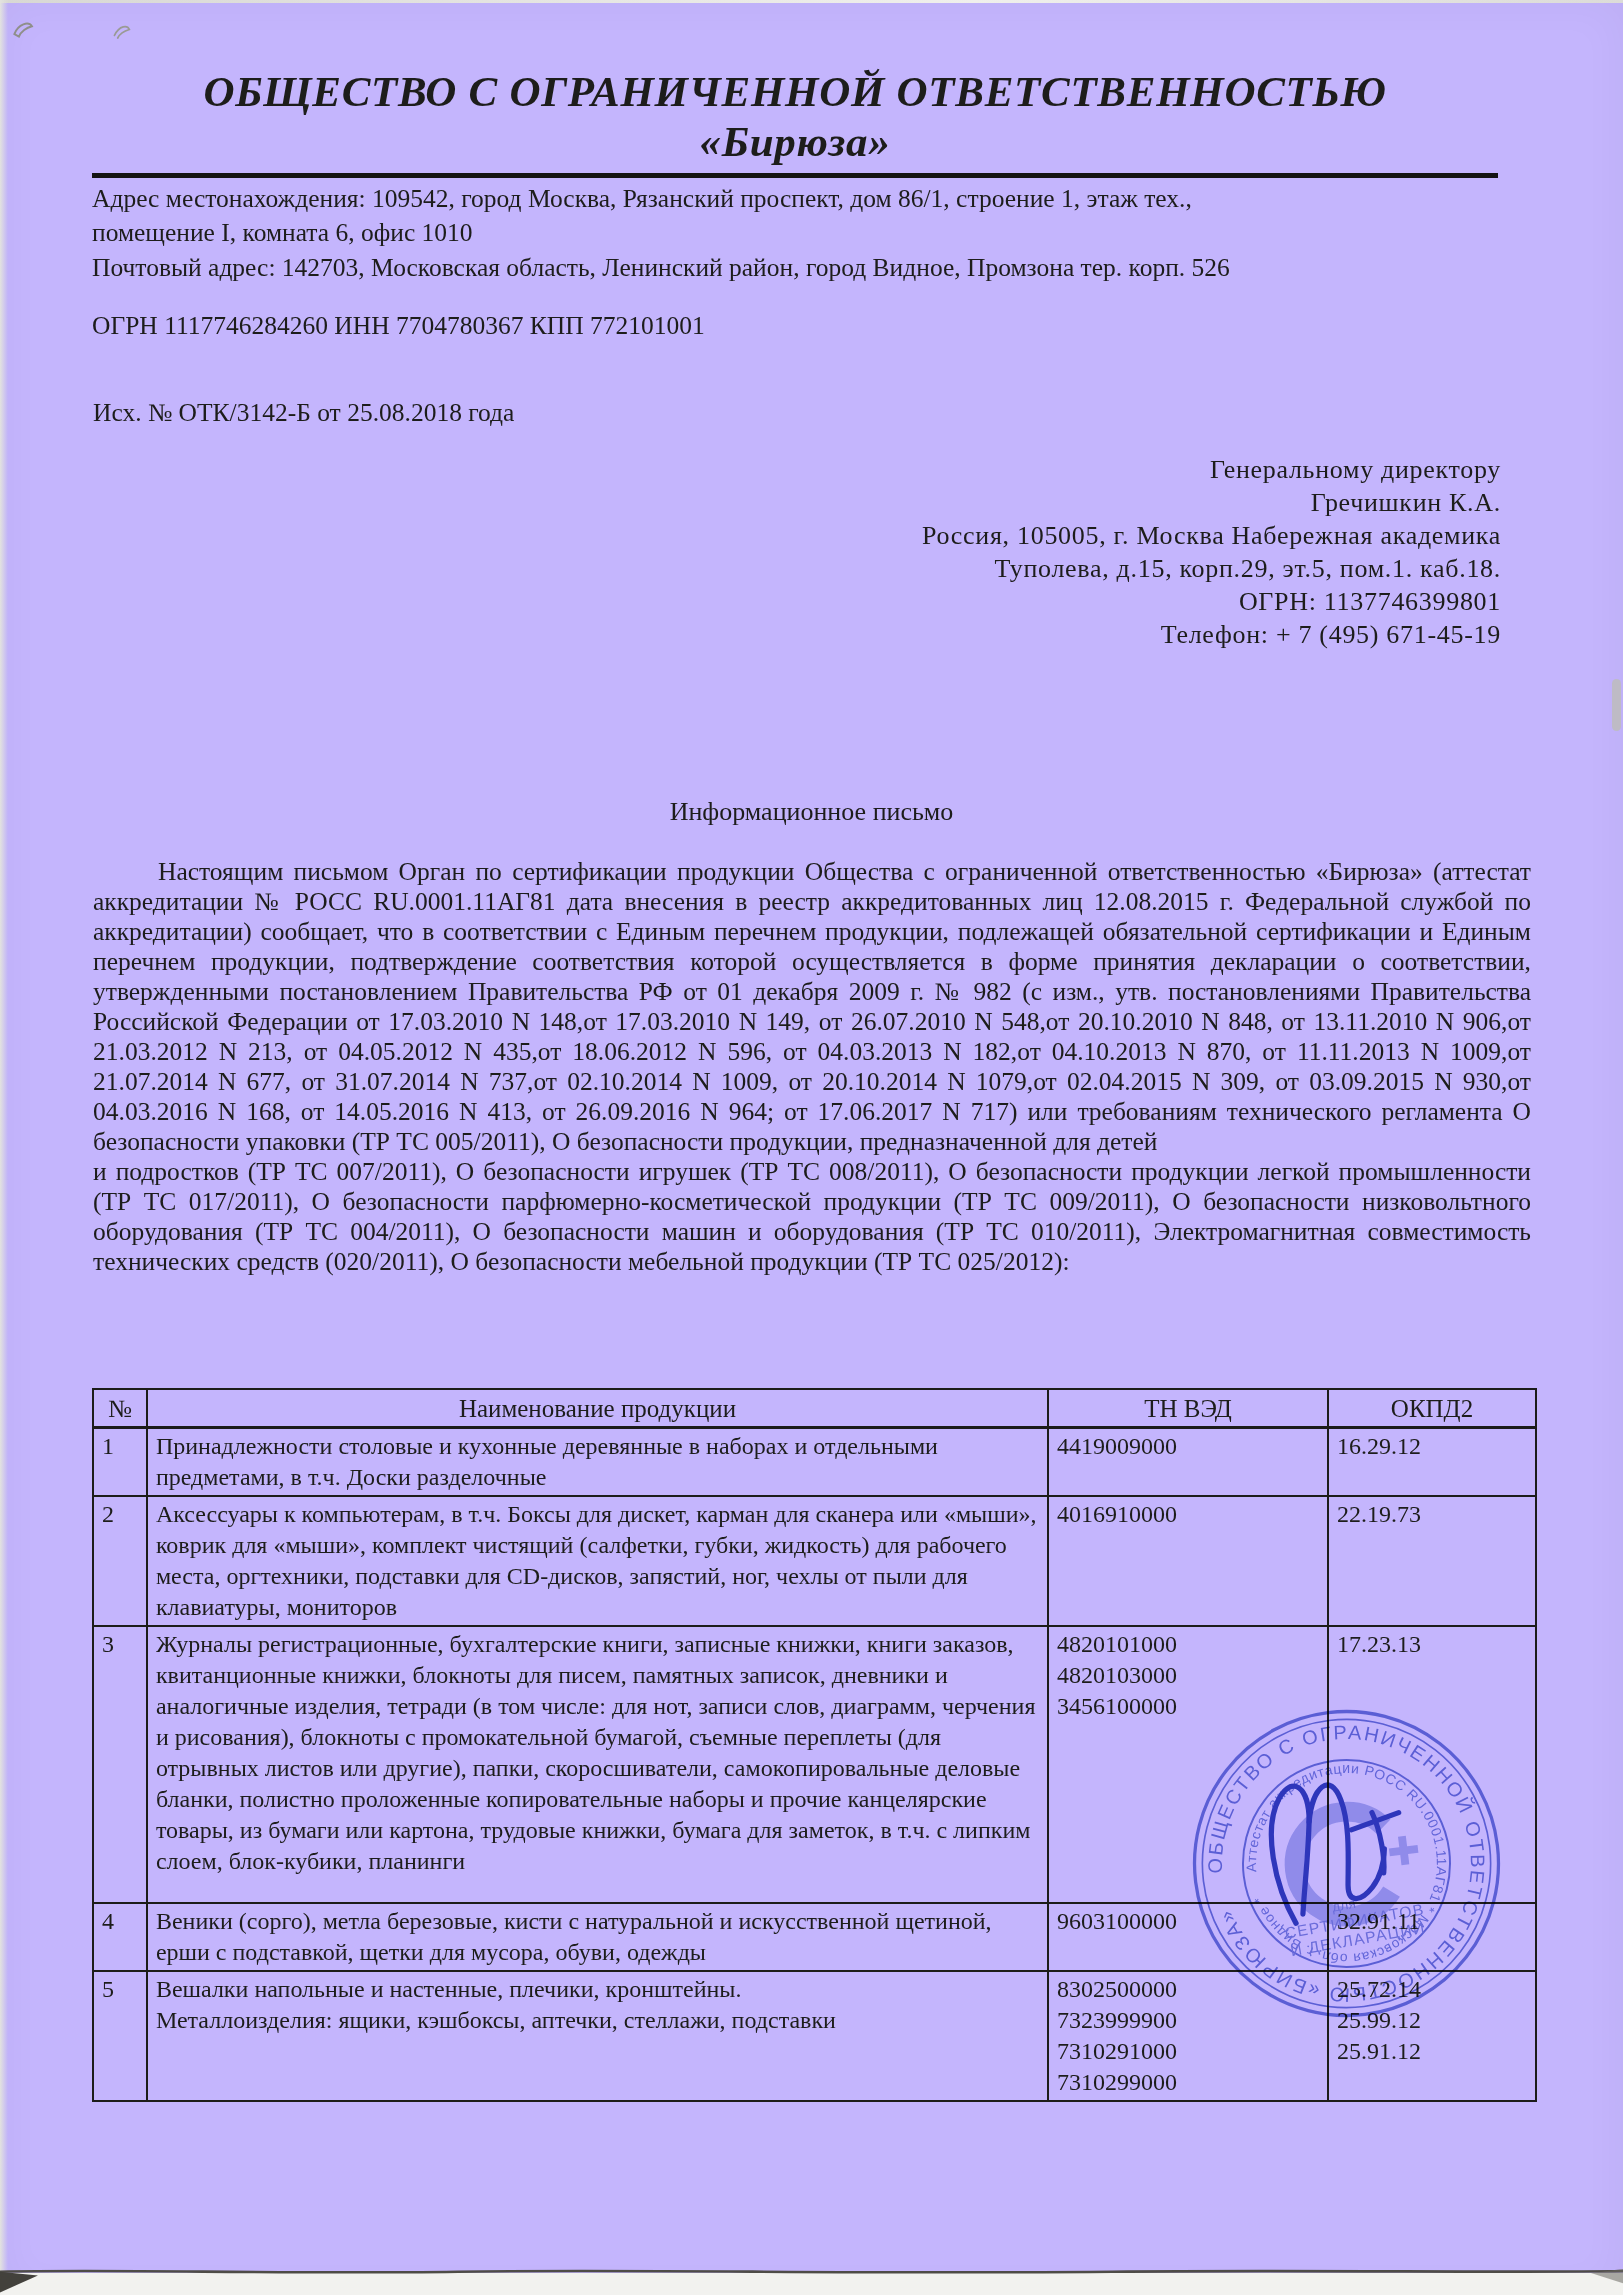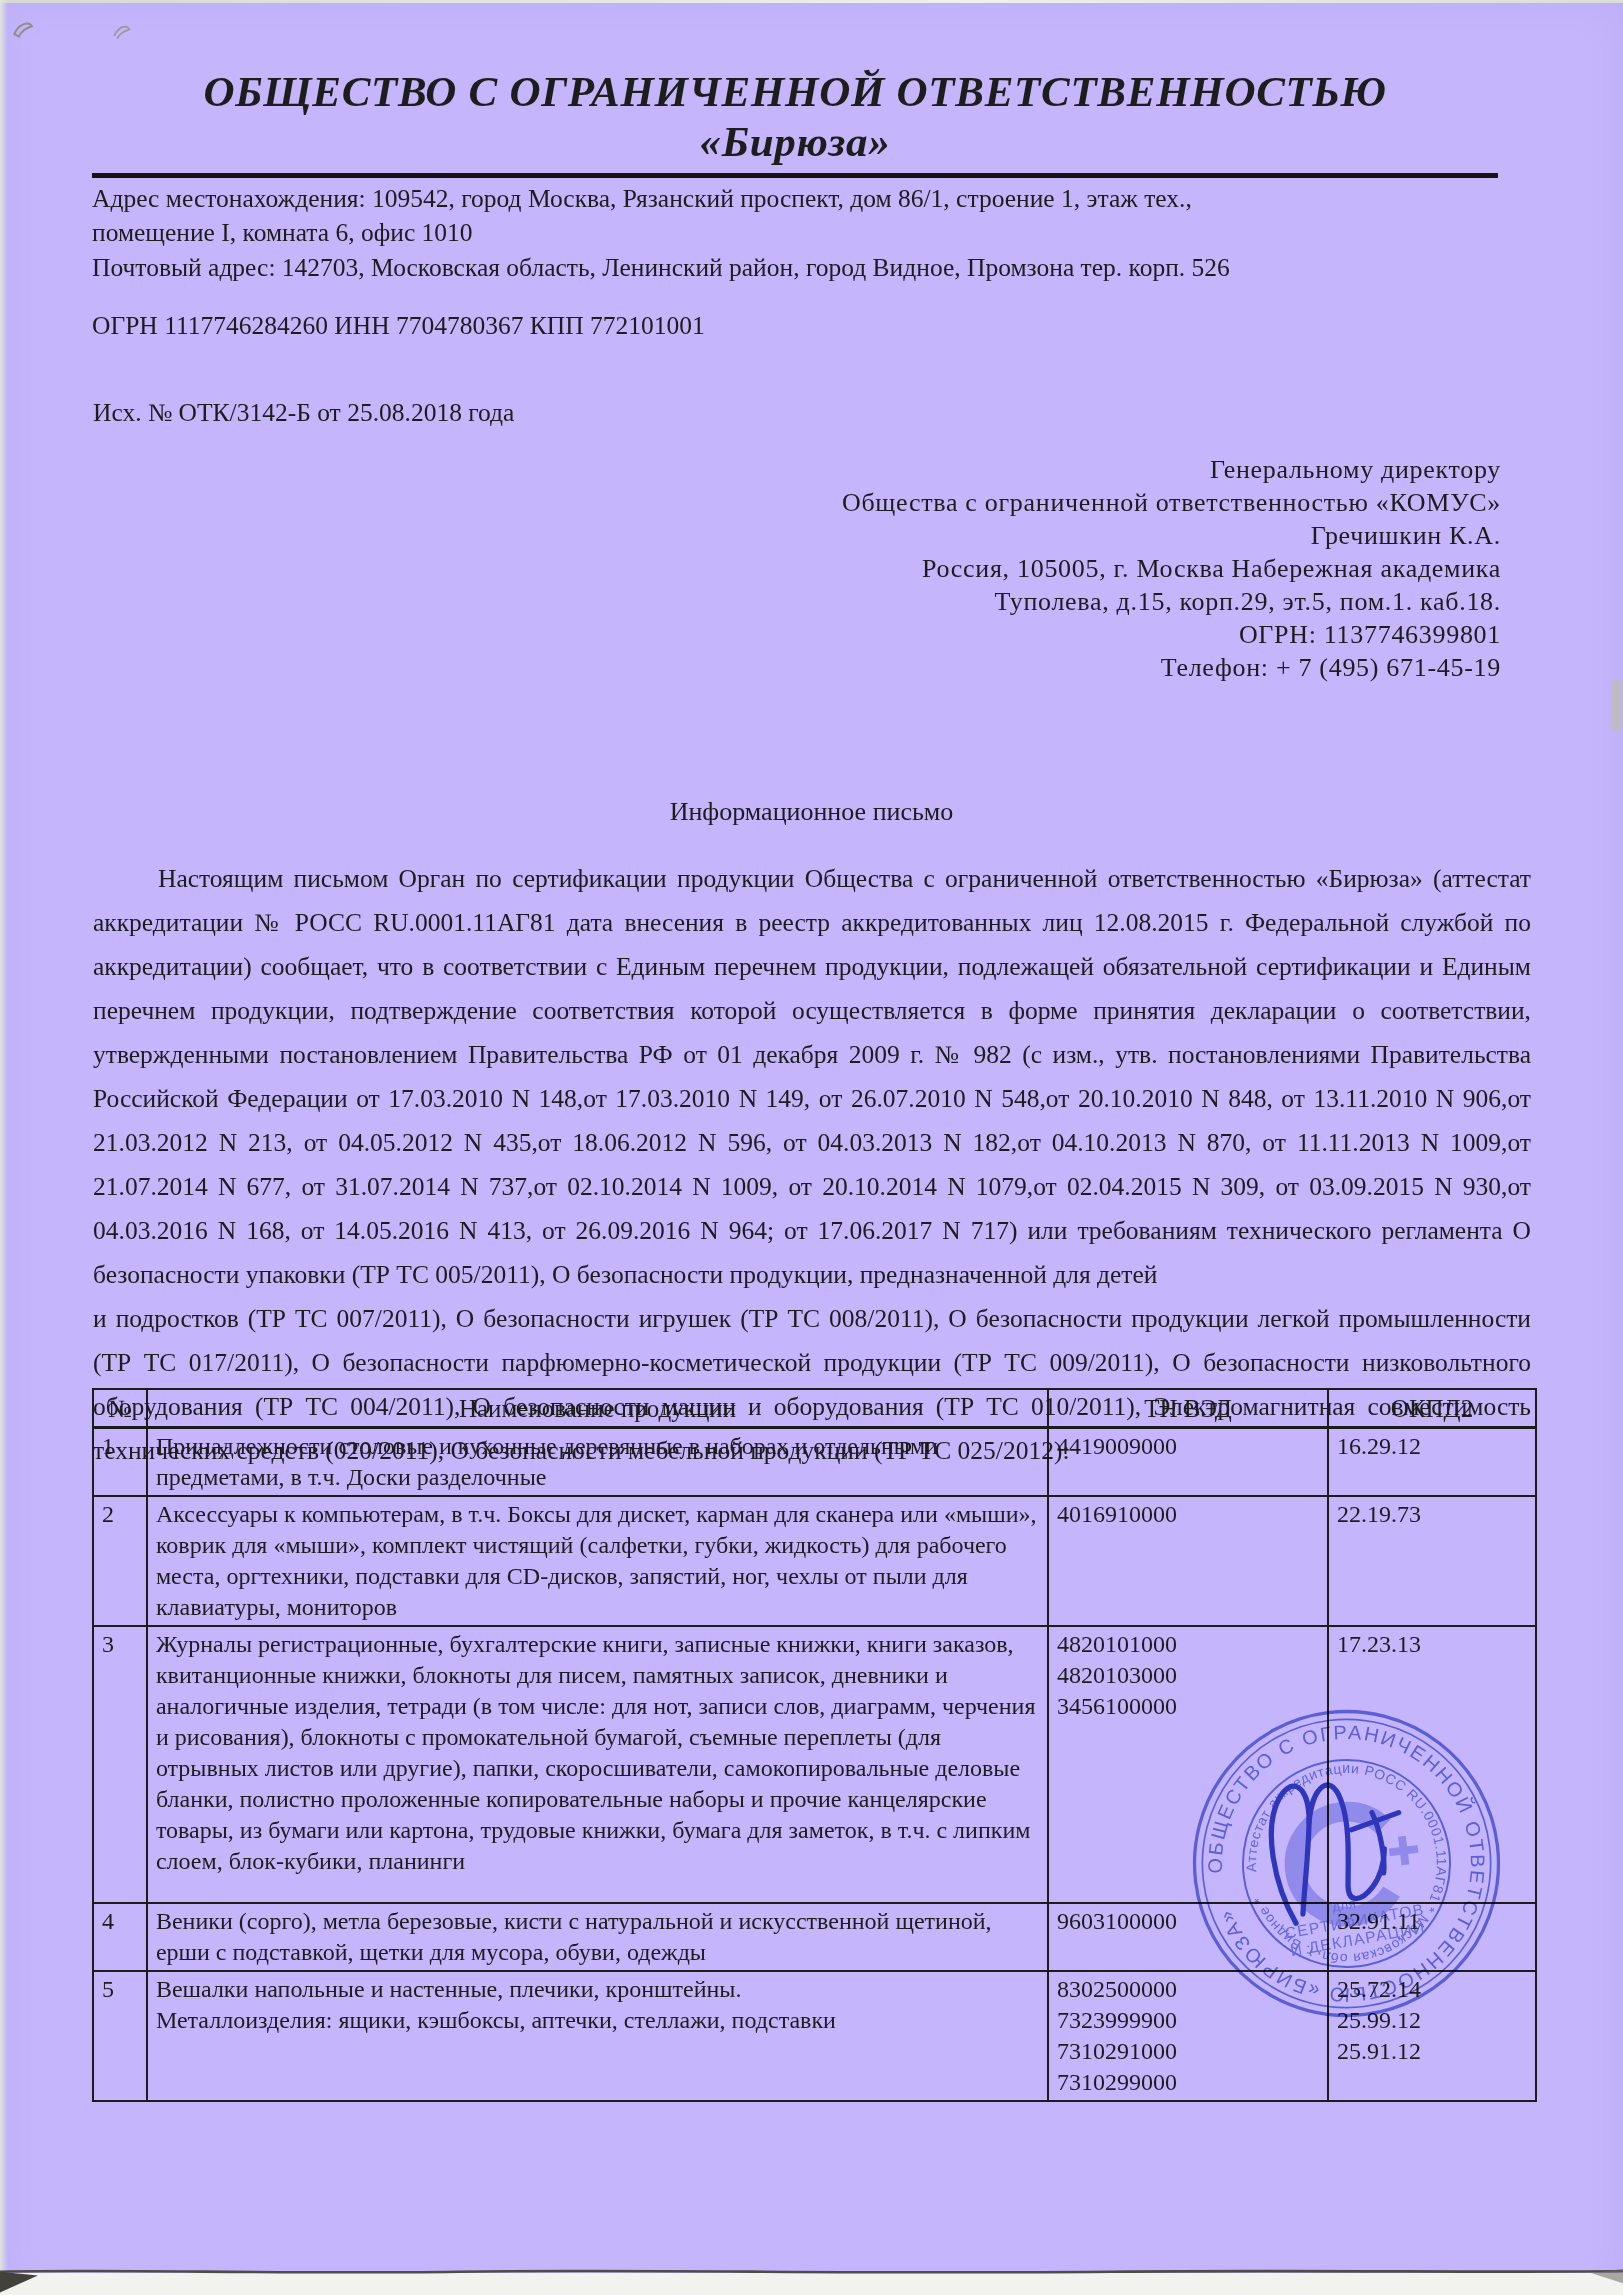--- a/index.html
+++ b/index.html
@@ -21,21 +21,21 @@
   .a1{top:184px;}
   .a2{top:218px;}
   .a3{top:253px;}
   .ogrn{top:311px;}
   .phone{top:345px;}
   .ref{position:absolute;left:93px;top:398px;font-size:25.5px;white-space:nowrap;}
   .recipient{position:absolute;right:122px;top:453px;text-align:right;
     font-size:26px;line-height:33px;letter-spacing:0.7px;}
   .letter-title{position:absolute;left:92px;top:797px;width:1439px;text-align:center;font-size:26px;}
   .letter-body{position:absolute;left:93px;top:857px;width:1438px;
-    font-size:25.5px;line-height:44px;text-align:justify;}
+    font-size:25.5px;line-height:30px;text-align:justify;}
   .letter-body p{margin:0;}
   .letter-body .p1{text-indent:65px;}
   table.products{
     position:absolute;left:92px;top:1388px;width:1443px;table-layout:fixed;
     border-collapse:collapse;font-size:24px;line-height:31px;
   }
   table.products th,table.products td{border:2px solid #1c1c1a;vertical-align:top;padding:2px 7.9px;}
   table.products{border:2.6px solid #1c1c1a;}
   table.products thead th{font-weight:400;text-align:center;font-size:25px;
     border-bottom:3.3px solid #1c1c1a;padding:2.6px 3.9px;}
@@ -71,21 +71,20 @@
 
   <div class="addr a1">Адрес местонахождения: 109542, город Москва, Рязанский проспект, дом 86/1, строение 1, этаж тех.,</div>
   <div class="addr a2">помещение I, комната 6, офис 1010</div>
   <div class="addr a3">Почтовый адрес: 142703, Московская область, Ленинский район, город Видное, Промзона тер. корп. 526</div>
   <div class="addr ogrn">ОГРН 1117746284260 ИНН 7704780367 КПП 772101001</div>
 
   <div class="ref">Исх. № ОТК/3142-Б от 25.08.2018 года</div>
 
   <div class="recipient">
     <div>Генеральному директору</div>
-    <div>Общества с ограниченной ответственностью «КОМУС»</div>
     <div>Гречишкин К.А.</div>
     <div>Россия, 105005, г. Москва Набережная академика</div>
     <div>Туполева, д.15, корп.29, эт.5, пом.1. каб.18.</div>
     <div>ОГРН: 1137746399801</div>
     <div>Телефон: + 7 (495) 671-45-19</div>
   </div>
 
   <div class="letter-title">Информационное письмо</div>
 
   <div class="letter-body">

